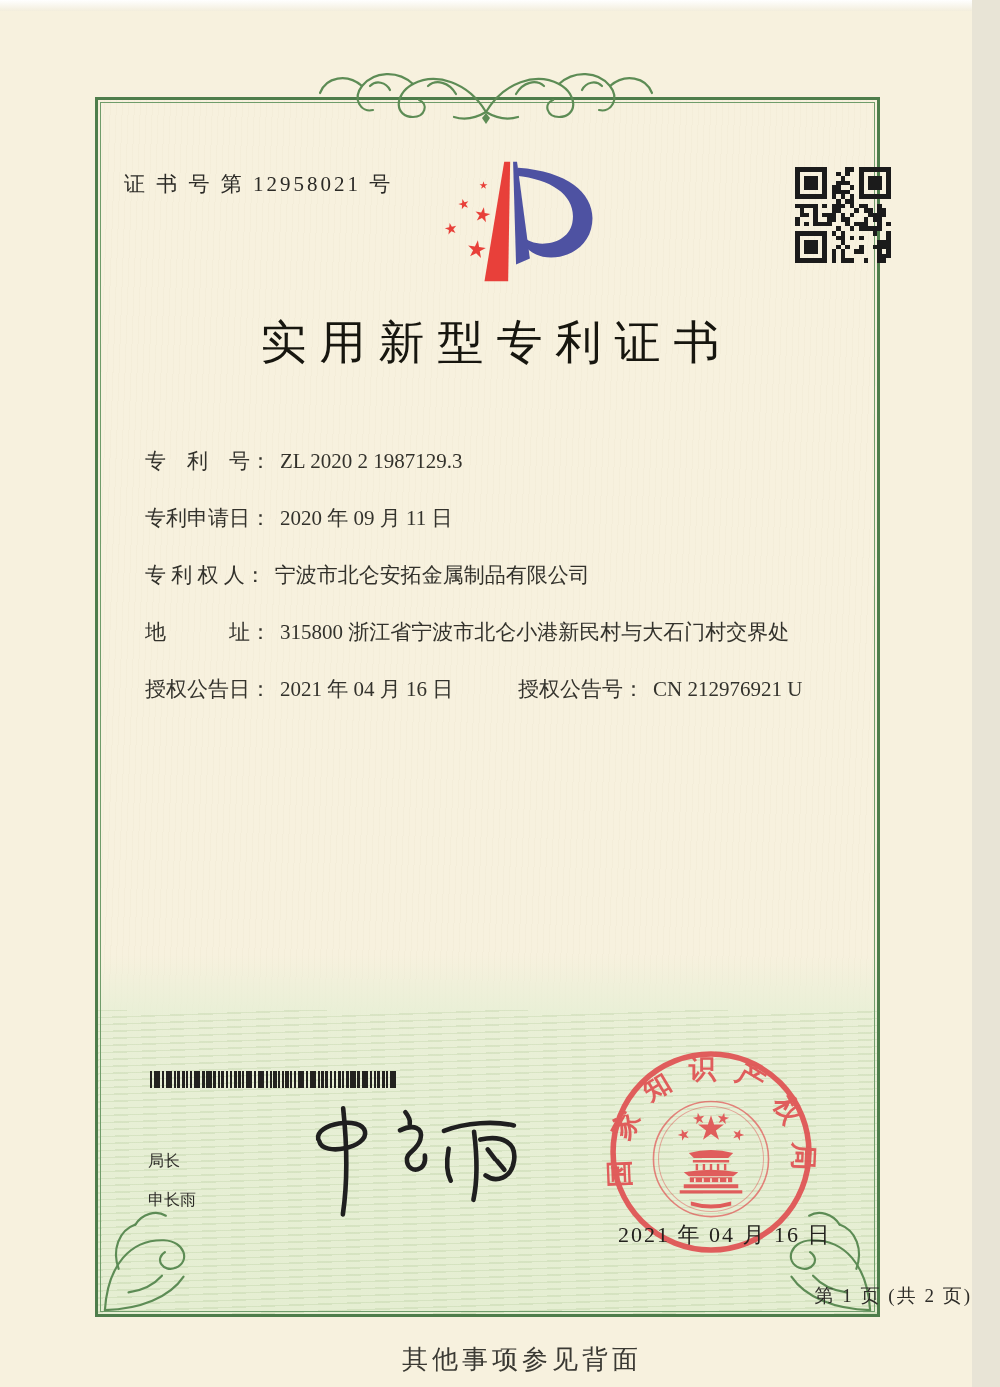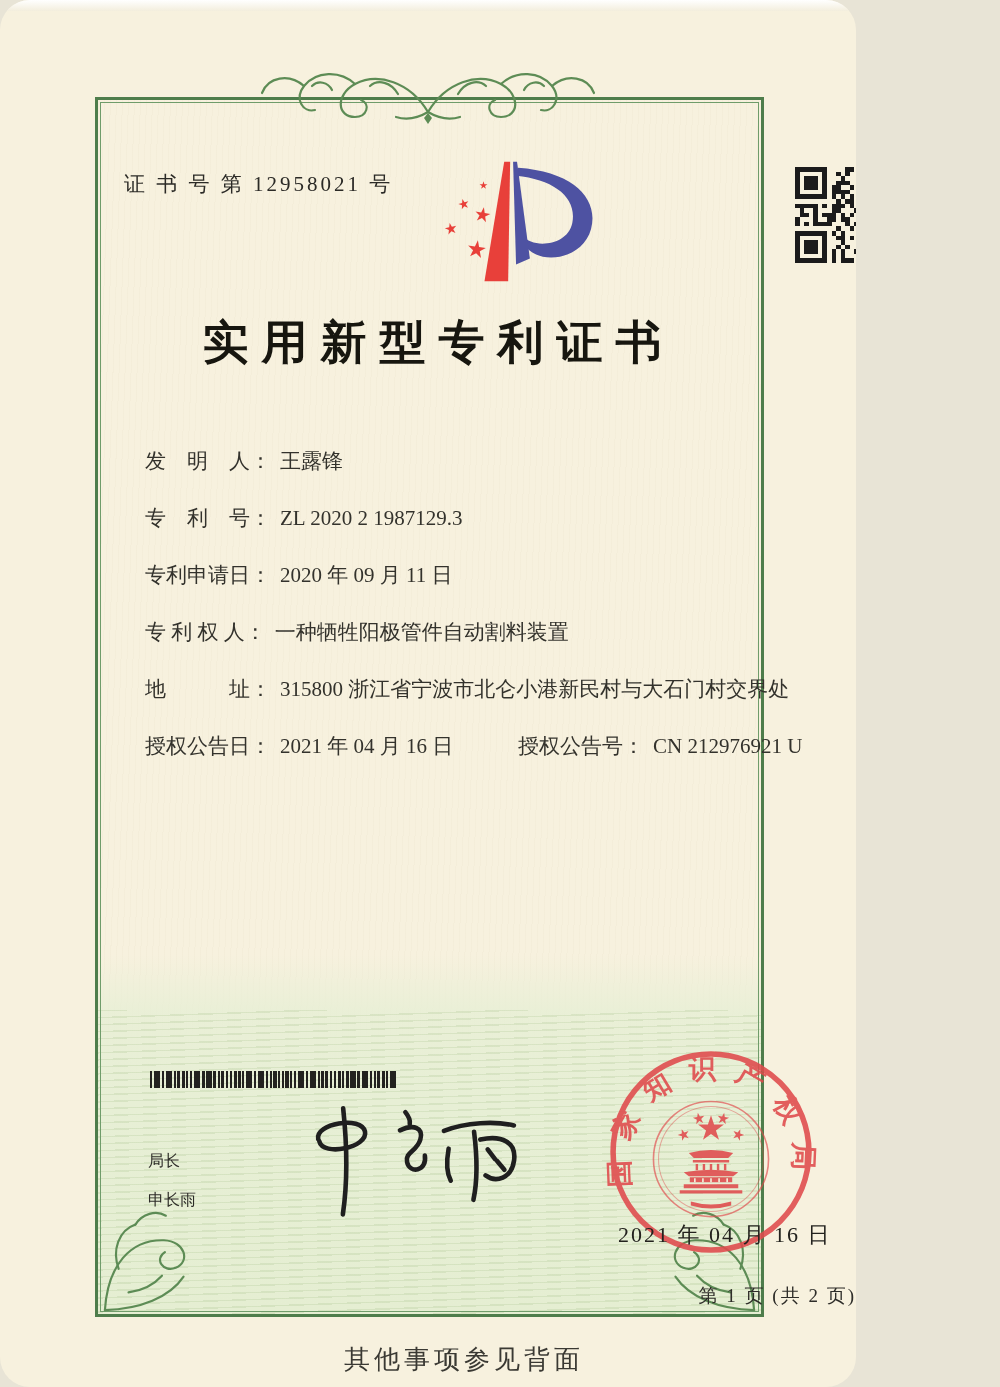--- a/index.html
+++ b/index.html
@@ -1,21 +1,20 @@
 <!DOCTYPE html>
 <html><head>
 <meta charset="utf-8">
 <style>
   html,body{margin:0;padding:0;background:#e8e4d6;}
   .page{
-    position:relative;width:856px;height:1387px;overflow:hidden;
+    position:relative;width:972px;height:1387px;overflow:hidden;
     background:#f7f1de;
     font-family:"Liberation Serif", serif;
     color:#2e2d29;
-    border-radius:30px;
   }
   .photo-strip{position:absolute;top:0;left:0;right:0;height:11px;
     background:linear-gradient(180deg,#ffffff 0%,#f3eedd 100%);}
   
   .frame{position:absolute;left:95px;top:97px;right:92px;bottom:70px;
     border:3px solid #4e7d4b;}
   .frame::after{content:'';position:absolute;inset:2px;border:1px solid #6f9c6a;}
   
   .green-zone{position:absolute;left:98px;right:95px;top:955px;bottom:73px;
     background:linear-gradient(180deg, rgba(232,239,214,0) 0%, rgba(231,239,213,.85) 16%, #e7efd5 42%, #e5eed2 100%);}
@@ -25,21 +24,21 @@
     background:repeating-linear-gradient(92deg, rgba(205,193,160,.07) 0 1px, rgba(0,0,0,0) 1px 6px);}
   
   .ornament-top{position:absolute;top:60px;left:50%;transform:translateX(-50%);}
   .ornament-bl{position:absolute;left:99px;top:1198px;}
   .ornament-br{position:absolute;right:96px;top:1198px;transform:scaleX(-1);}
   
   .cert-no{position:absolute;left:124px;top:170px;font-size:21px;letter-spacing:3px;color:#2b2a26;}
   .logo{position:absolute;left:420px;top:148px;width:200px;height:148px;}
   .qr{position:absolute;left:795px;top:167px;width:96px;height:96px;}
   .title{position:absolute;left:0;width:100%;top:312px;text-align:center;
-    font-size:46px;font-weight:bold;letter-spacing:13px;padding-left:21px;box-sizing:border-box;color:#17160f;}
+    font-size:46px;font-weight:normal;letter-spacing:13px;padding-left:21px;box-sizing:border-box;color:#17160f;}
   
   .fields{position:absolute;left:145px;top:447px;width:730px;}
   .field-row{height:57px;font-size:21px;white-space:nowrap;position:relative;}
   .field-label{color:#33322c;}
   .field-value{margin-left:9px;color:#33322c;}
   .grant-group{position:absolute;left:365px;top:0;margin-left:8px;}
   
   .paras{position:absolute;left:145px;top:833px;width:732px;}
   .paras p{margin:0;font-size:21px;line-height:34.5px;text-indent:2em;color:#33322c;
     text-align:justify;}
@@ -248,30 +247,27 @@
       <path d="M0,14 h7 v7 h-7 Z M1,15 v5 h5 v-5 Z" fill="#1b1b1b" fill-rule="evenodd"></path>
       <rect x="2" y="16" width="3" height="3" fill="#1b1b1b"></rect>
       <path d="M14,0 h7 v7 h-7 Z M15,1 v5 h5 v-5 Z" fill="#1b1b1b" fill-rule="evenodd"></path>
       <rect x="16" y="2" width="3" height="3" fill="#1b1b1b"></rect>
     </svg>
 
   <div class="title">实用新型专利证书</div>
 
   <div class="fields">
     <div class="field-row">
-      <span class="field-label">发　明　人：</span><span class="field-value">王露锋</span>
-    </div>
-    <div class="field-row">
       <span class="field-label">专　利　号：</span><span class="field-value">ZL 2020 2 1987129.3</span>
     </div>
     <div class="field-row">
       <span class="field-label">专利申请日：</span><span class="field-value">2020 年 09 月 11 日</span>
     </div>
     <div class="field-row">
-      <span class="field-label">专 利 权 人：</span><span class="field-value">一种牺牲阳极管件自动割料装置</span>
+      <span class="field-label">专 利 权 人：</span><span class="field-value">宁波市北仑安拓金属制品有限公司</span>
     </div>
     <div class="field-row">
       <span class="field-label">地　　　址：</span><span class="field-value">315800 浙江省宁波市北仑小港新民村与大石门村交界处</span>
     </div>
     <div class="field-row">
       <span class="field-label">授权公告日：</span><span class="field-value">2021 年 04 月 16 日</span>
       <span class="grant-group">
         <span class="field-label">授权公告号：</span><span class="field-value">CN 212976921 U</span>
       </span>
     </div>

